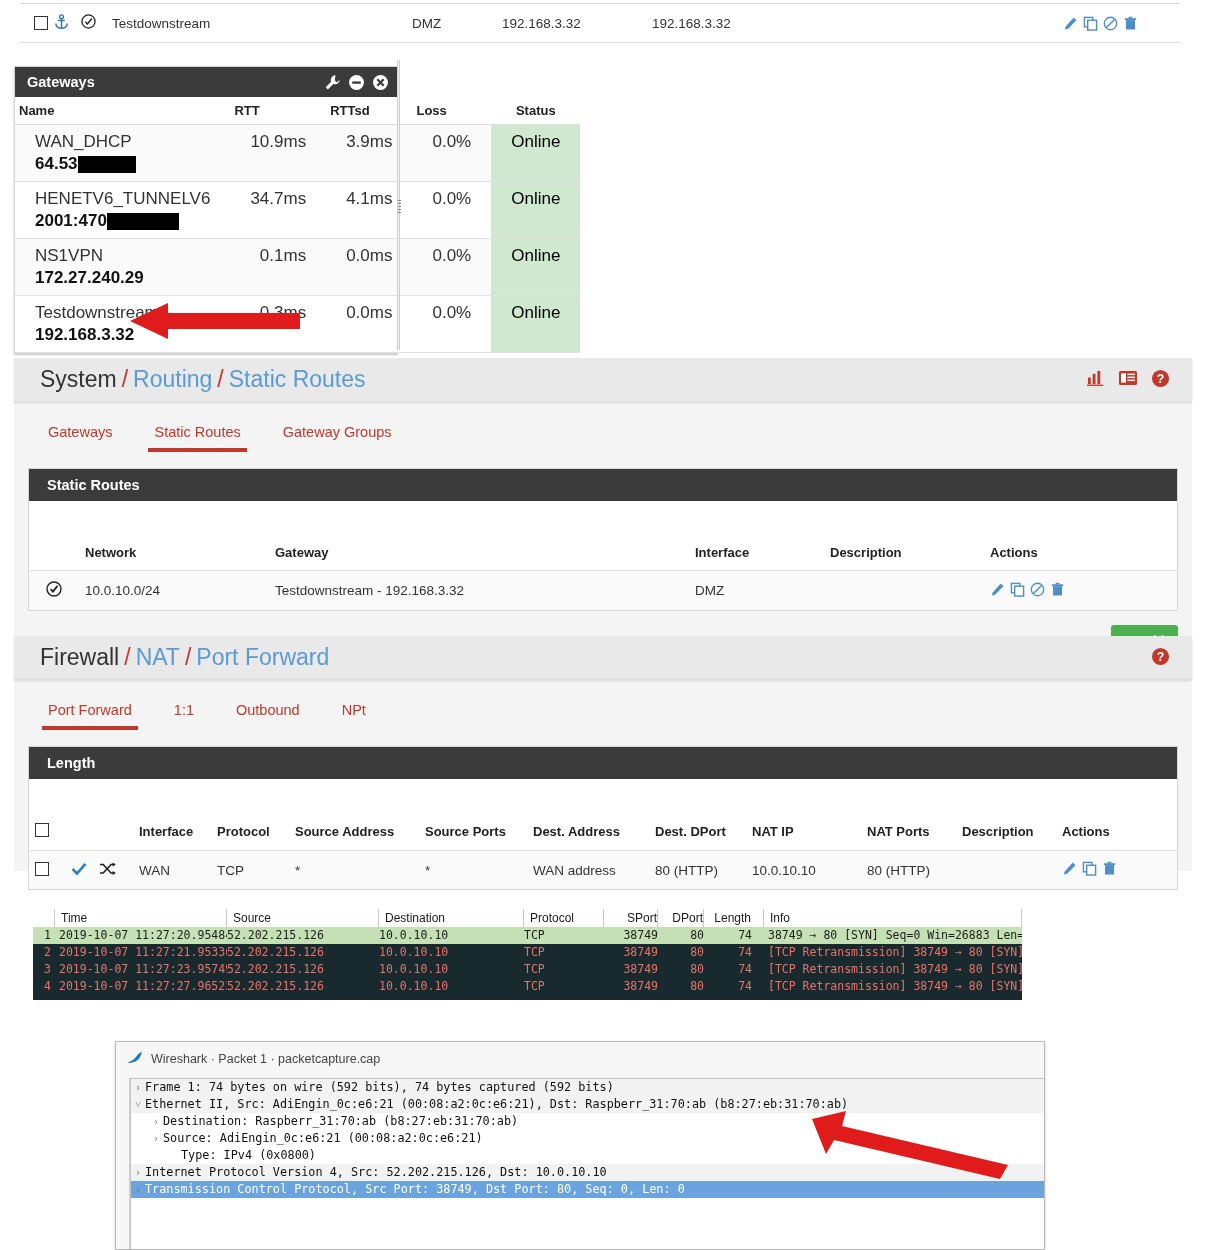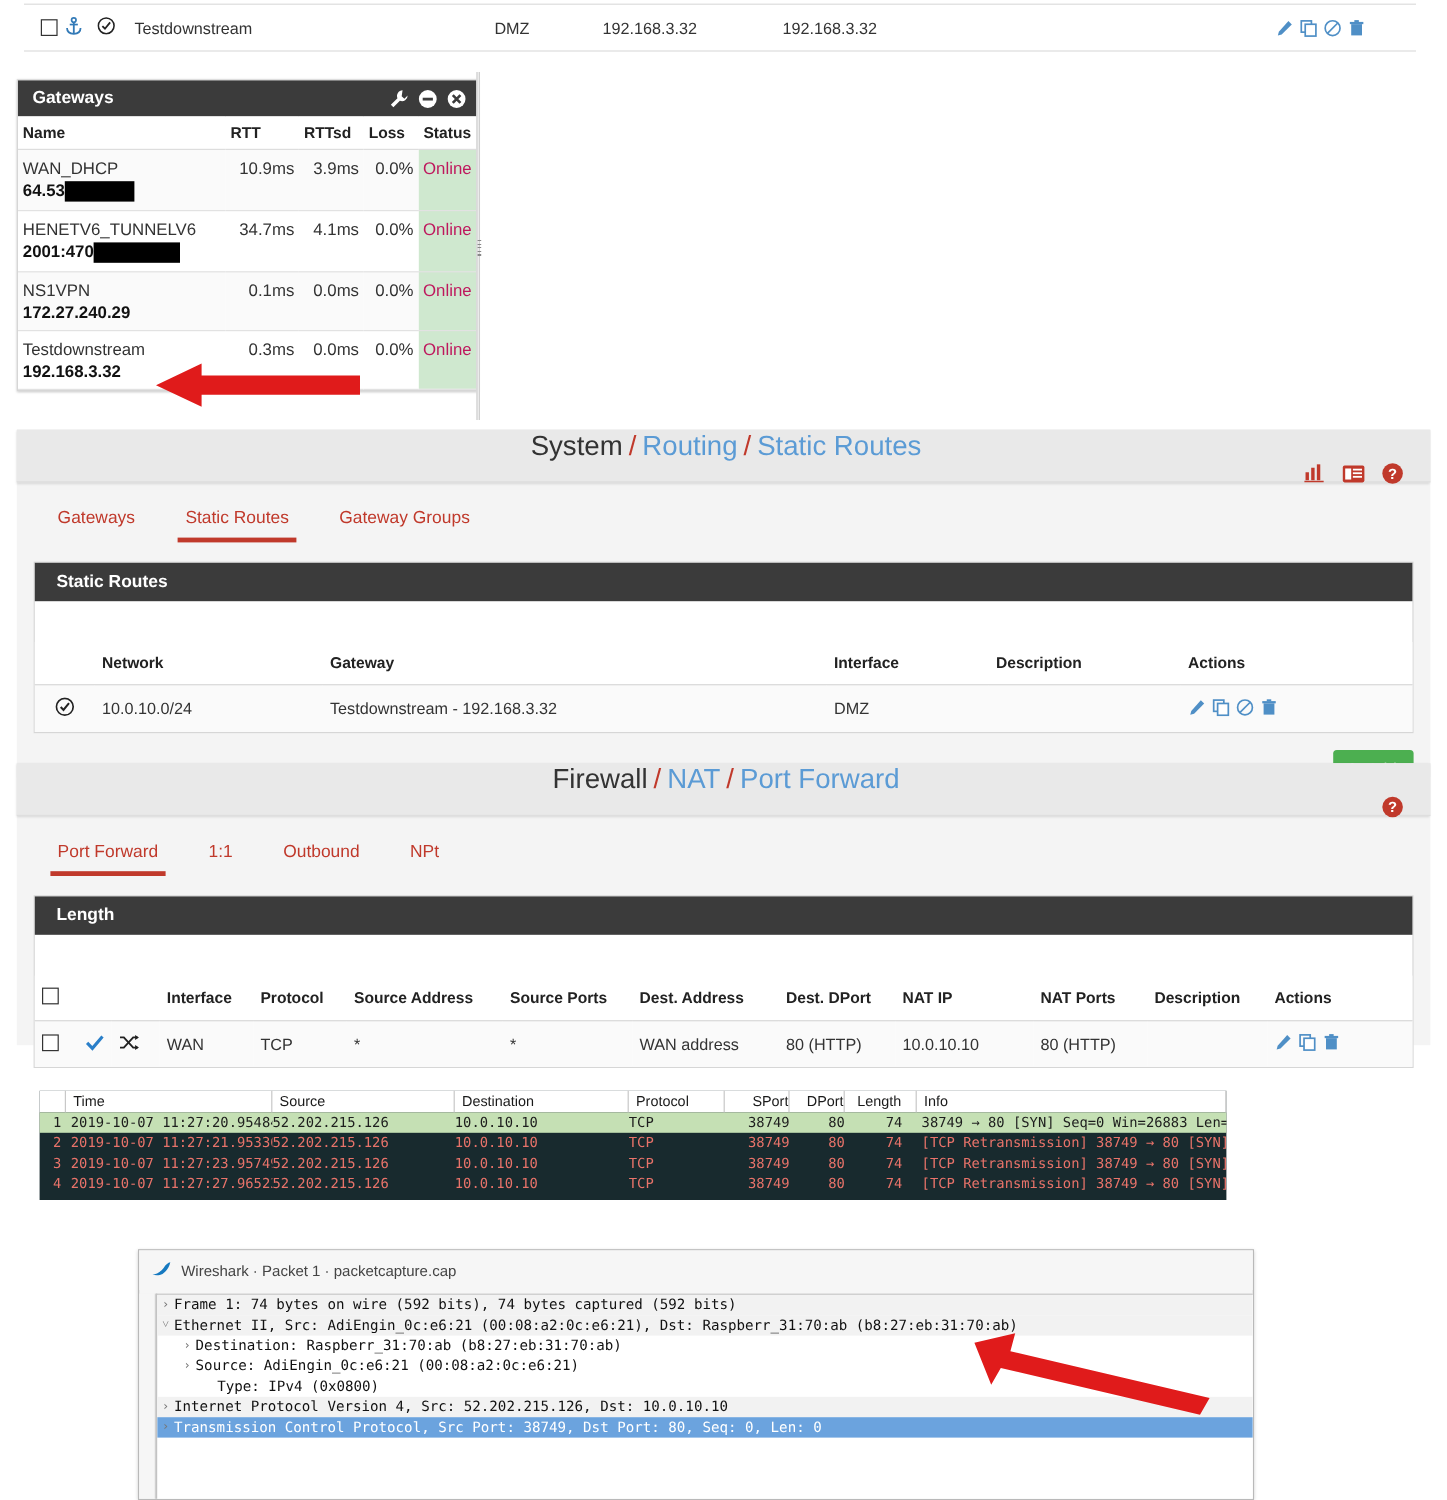--- a/index.html
+++ b/index.html
@@ -32,37 +32,37 @@
   
   #gw-widget { position:absolute; left:14px; top:66px; width:384px; background:#fff;
      box-shadow:0 1px 2px rgba(0,0,0,.25); border:1px solid #d6d6d6; }
   #gw-head { background:#3b3b3b; color:#fff; height:30px; display:flex; align-items:center;
      padding:0 8px 0 12px; font-weight:bold; font-size:14.5px; }
   #gw-head .spacer { flex:1; }
   #gw-head .hicon { margin-left:7px; display:flex; align-items:center; }
   #gw-table { width:100%; border-collapse:collapse; }
   #gw-table th { font-size:13px; font-weight:bold; text-align:left; padding:6px 4px;
      border-bottom:1px solid #ddd; color:#222; background:#fff; }
-  #gw-table td { font-size:14px; padding:7px 4px; border-bottom:1px solid #e2e2e2; vertical-align:top; }
+  #gw-table td { font-size:17px; padding:7px 20px; border-bottom:1px solid #e2e2e2; vertical-align:top; }
   #gw-table tr:nth-child(odd) td { background:#fafafa; }
   #gw-table tr:nth-child(even) td { background:#ffffff; }
   .gw-name { color:#333; }
   .gw-ip { font-weight:bold; color:#111; display:block; margin-top:2px; }
   .gw-redact { display:inline-block; background:#000; vertical-align:middle; height:17px; }
   .gw-num { text-align:right; white-space:nowrap; color:#333;margin-left:39px; }
-  .gw-status { background:#cfe8cf !important; color:#be185d; text-align:center; vertical-align:top !important; width:40px;}
+  .gw-status { background:#cfe8cf !important; color:#000000; text-align:center; vertical-align:top !important; width:40px;}
   .gw-status-th { text-align:center !important; }
   #gw-divider { position:absolute; left:397px; top:60px; width:3px; height:290px; background:#f2f2f2; border-left:1px solid #cfcfcf; border-right:1px solid #cfcfcf;}
   #gw-divider .grip { position:absolute; top:140px; left:0px; width:3px; height:14px;
      background:repeating-linear-gradient(to bottom,#888 0 1px,transparent 1px 3px); }
 
   
   .panel { position:absolute; left:14px; width:1178px; background:#f4f4f4; }
   .breadcrumb-bar { height:44px; background:#e9e9e9; border-bottom:1px solid #dedede;
-     display:flex; align-items:center; padding:0 22px 0 26px; box-shadow:0 1px 2px rgba(0,0,0,.12);flex-direction:column; }
+     display:flex; align-items:center; padding:0 22px 0 26px; box-shadow:0 1px 2px rgba(0,0,0,.12); }
   .bc { font-size:23px; font-weight:normal; }
   .bc .dark { color:#333; }
   .bc .sep { color:#c0392b; margin:0 5px; }
   .bc .link { color:#5b9bd5; }
   .bc-icons { margin-left:auto; display:flex; align-items:center; gap:13px; color:#c0392b; }
 
   .tabs { display:flex; padding:22px 0 0 28px; gap:30px; }
   .tab { font-size:14.5px; color:#c0392b; padding:0 6px 12px 6px; position:relative; }
   .tab.active { color:#c0392b; }
   .tab.active:after { content:""; position:absolute; left:0; right:0; bottom:0; height:4px; background:#c0392b; }

